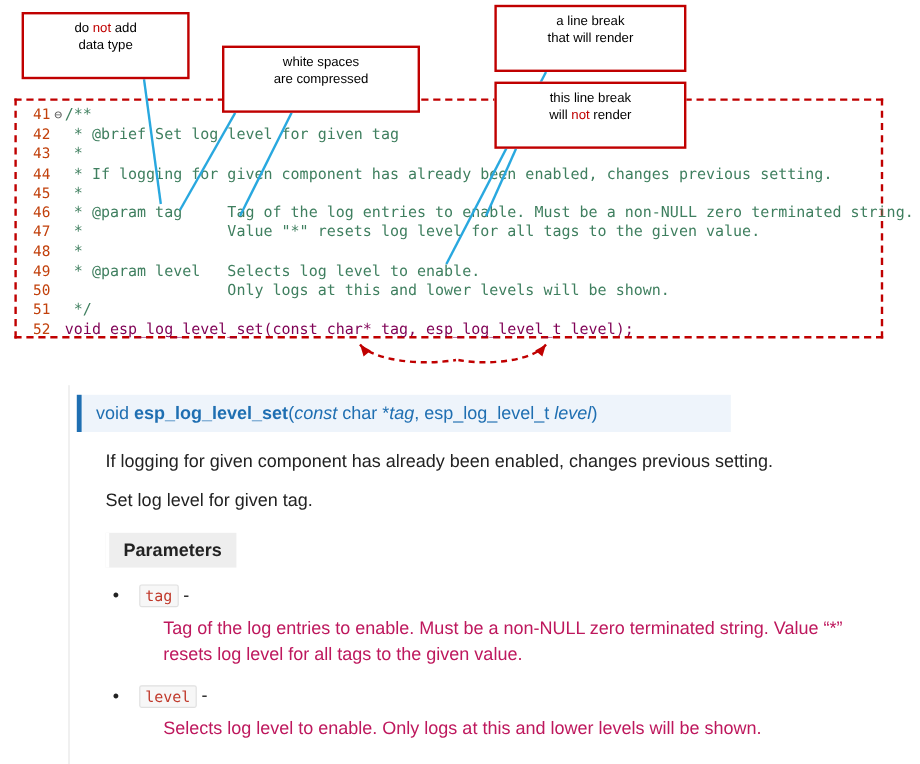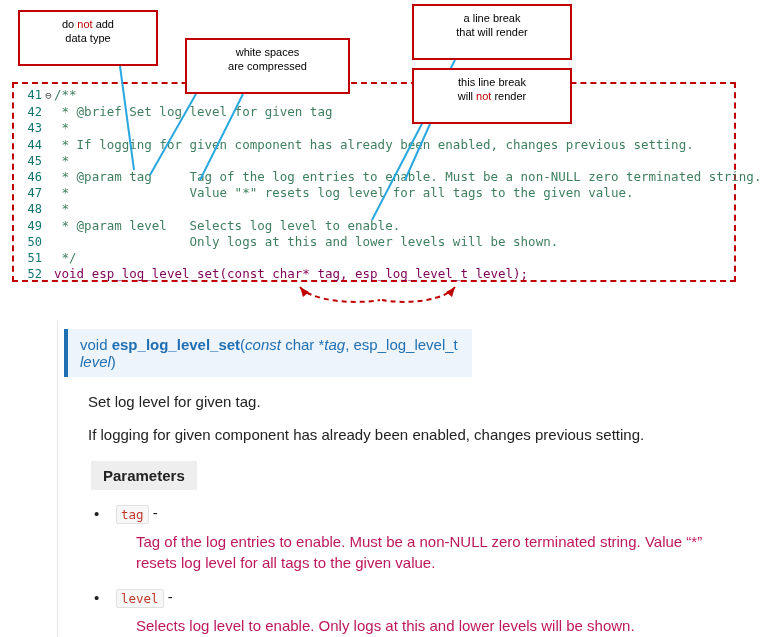--- a/index.html
+++ b/index.html
@@ -62,21 +62,21 @@
     align-items: baseline;
     font-family: "DejaVu Sans Mono", monospace;
     font-size: 12.5px;
     line-height: 16.2px;
     white-space: pre;
   }
   .ln {
     width: 26px;
     min-width: 26px;
     text-align: right;
-    color: #0f766e;
+    color: #c2410c;
     font-family: "DejaVu Sans Mono", monospace;
     font-size: 12px;
     padding-right: 1px;
     user-select: none;
   }
   .fold {
     width: 11px;
     min-width: 11px;
     text-align: center;
     color: #555555;
@@ -98,21 +98,21 @@
     z-index: 3;
   }
   #doc-signature {
     background: #eef4fb;
     border-left: 4px solid #1f6fb2;
     padding: 7px 10px 7px 12px;
     font-family: "Liberation Sans", sans-serif;
     font-size: 15px;
     color: #1f6fb2;
     margin: 8px 0 0 6px;
-    width: 408px;
+    width: 545px;
     box-sizing: border-box;
   }
   #doc-signature .fn { font-weight: bold; color: #1f6fb2; }
   #doc-signature .kw { font-style: italic; color: #1f6fb2; }
   #doc-signature .arg { font-style: italic; }
 
   .doc-para {
     font-size: 15px;
     color: #222222;
     margin: 16px 0 0 30px;
@@ -262,22 +262,22 @@
     <span class="ln">52</span>
     <span class="fold"></span>
     <span class="code-text kw">void esp_log_level_set(const char* tag, esp_log_level_t level);</span>
   </div>
 </div>
 
 <div id="doc-panel">
 
   <div id="doc-signature"><span>void </span><span class="fn">esp_log_level_set</span><span>(</span><span class="kw">const</span><span> char *</span><span class="arg">tag</span><span>, </span><span>esp_log_level_t </span><span class="arg">level</span><span>)</span></div>
 
+  <div class="doc-para">If logging for given component has already been enabled, changes previous setting.</div>
   <div class="doc-para">Set log level for given tag.</div>
-  <div class="doc-para">If logging for given component has already been enabled, changes previous setting.</div>
 
   <div id="params-header">Parameters</div>
 
   <div class="param-item">
     <span class="bullet">•</span>
     <span class="param-code">tag</span>
     <span class="param-dash">-</span>
     <div class="param-desc">Tag of the log entries to enable. Must be a non-NULL zero terminated string. Value “*” resets log level for all tags to the given value.</div>
   </div>
 

